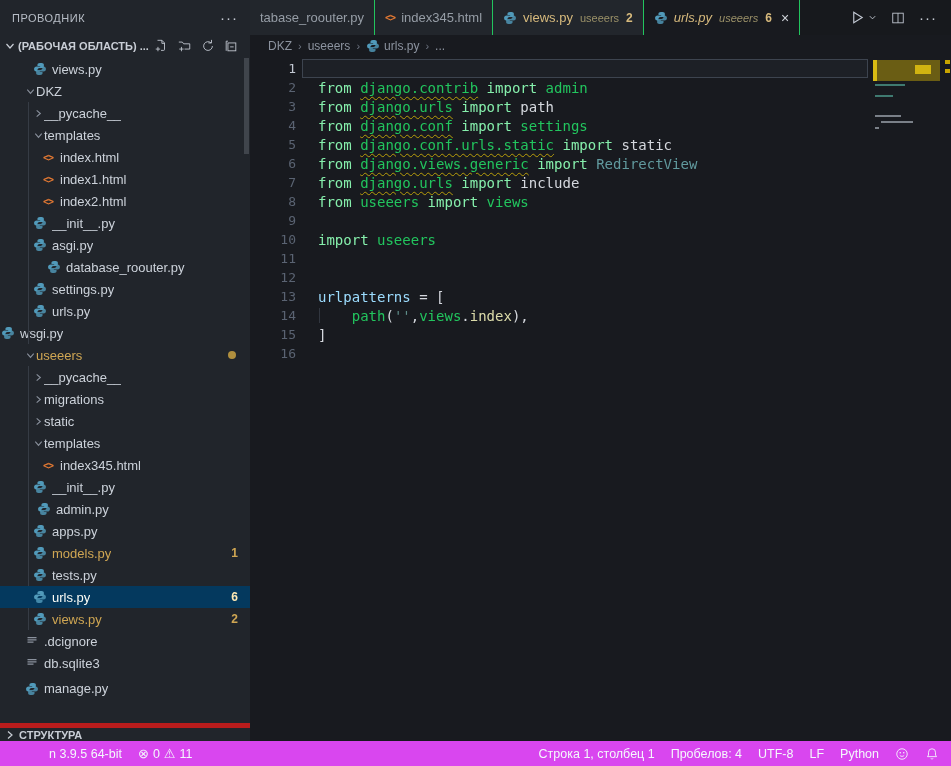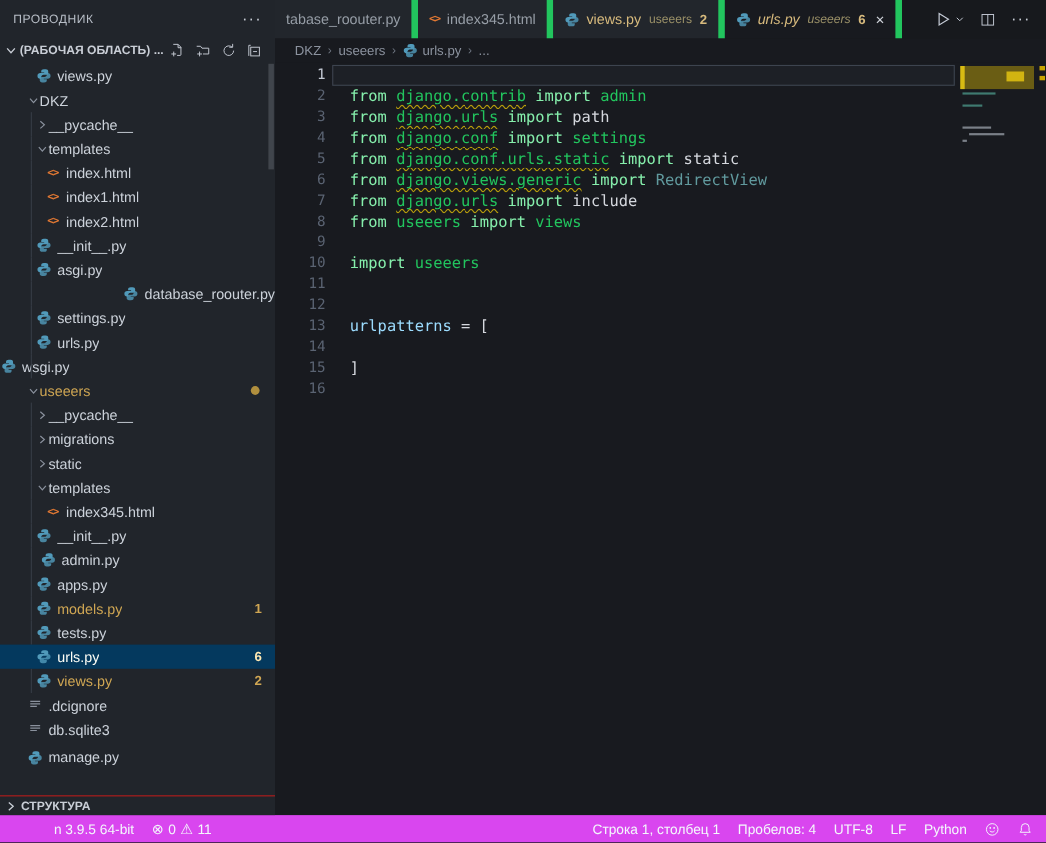--- a/index.html
+++ b/index.html
@@ -29,29 +29,29 @@
   .trow .ficon { width:16px; margin-right:4px; display:flex; justify-content:center; flex:none; }
   .trow .flabel { overflow:hidden; text-overflow:ellipsis; }
   .trow.mod .flabel { color:#cfa653; }
   .trow.sel .flabel { color:#fdfdf6; }
   .trow .tbadge { margin-left:auto; margin-right:12px; font-size:12px; font-weight:bold; color:#cfa653; }
   .trow.sel .tbadge { color:#ffe9b3; }
   .trow .tdot { margin-left:auto; margin-right:14px; width:8px; height:8px; border-radius:50%; background:#b08f3e; }
   .gly-html { color:#e37933; font-family:"DejaVu Sans Mono",monospace; font-size:10px; font-weight:bold; letter-spacing:-1px; }
   #sb-scroll-thumb { position:absolute; right:1px; top:58px; width:5px; height:96px;
                      background:rgba(160,166,175,.25); }
-  .outline-row { height:18px; border-top:1px solid #b91c1c; display:flex; align-items:center;
+  .outline-row { height:18px; border-top:5px solid #b91c1c; display:flex; align-items:center;
                  padding-left:4px; color:#c9ced6; font-size:11px; font-weight:bold; cursor:pointer; }
   .outline-row .lbl { margin-left:3px; }
 
   
   #editor-col { flex:1; display:flex; flex-direction:column; background:#181a1f; min-width:0; }
   #tabbar { height:35px; background:#17191d; display:flex; align-items:stretch; }
   .tab { display:flex; align-items:center; padding:0 10px; font-size:13px; color:#969da6;
-         background:#22262c; border-right:6px solid #22c55e; cursor:pointer; white-space:nowrap; }
+         background:#22262c; border-right:1px solid #22c55e; cursor:pointer; white-space:nowrap; }
   .tab.active { background:#181a1f; }
   .tab .ticon { margin-right:6px; display:flex; }
   .tab .tlabel.mod { color:#d7ba7d; }
   .tab.active .tlabel, .tab.active .tdesc { font-style:italic; }
   .tab .tdesc { margin-left:7px; font-size:11px; color:#9b9168; }
   .tab .tcount { margin-left:7px; font-size:12px; font-weight:bold; color:#d7ba7d; }
   .tab .tclose { margin-left:9px; color:#d0d4da; font-size:14px; line-height:1; cursor:pointer; }
   #editor-actions { margin-left:auto; display:flex; align-items:center; gap:14px; padding:0 14px; color:#c3c9d4; }
   #editor-actions .ea { cursor:pointer; display:flex; align-items:center; }
   #breadcrumb { height:22px; display:flex; align-items:center; padding-left:18px; gap:6px;
@@ -197,21 +197,21 @@
           </div>
           <div class="trow guide" style="padding-left: 32px;">
             <span class="ficon">
               <svg width="14" height="14" viewBox="0 0 16 16">
                 <path fill="#519aba" d="M7.9 1.2c-1.8 0-2.8.8-2.8 2v1.3h3.1v.6H4.1c-1.6 0-2.9 1-2.9 2.9s1.1 2.9 2.7 2.9h1.2V9.3c0-1.3 1.1-2.4 2.4-2.4h3c1 0 1.9-.9 1.9-1.9V3.2c0-1.1-1-2-2.5-2z"></path>
                 <path fill="#519aba" opacity=".82" d="M8.1 14.8c1.8 0 2.8-.8 2.8-2v-1.3H7.8v-.6h4.1c1.6 0 2.9-1 2.9-2.9S13.7 5.1 12.1 5.1h-1.2v1.6c0 1.3-1.1 2.4-2.4 2.4h-3c-1 0-1.9.9-1.9 1.9v1.8c0 1.1 1 2 2.5 2z"></path>
               </svg>
             </span>
             <span class="flabel">asgi.py</span>
           </div>
-          <div class="trow guide" style="padding-left: 32px; justify-content: flex-end;">
+          <div class="trow guide" style="padding-left: 46px;">
             <span class="ficon">
               <svg width="14" height="14" viewBox="0 0 16 16">
                 <path fill="#519aba" d="M7.9 1.2c-1.8 0-2.8.8-2.8 2v1.3h3.1v.6H4.1c-1.6 0-2.9 1-2.9 2.9s1.1 2.9 2.7 2.9h1.2V9.3c0-1.3 1.1-2.4 2.4-2.4h3c1 0 1.9-.9 1.9-1.9V3.2c0-1.1-1-2-2.5-2z"></path>
                 <path fill="#519aba" opacity=".82" d="M8.1 14.8c1.8 0 2.8-.8 2.8-2v-1.3H7.8v-.6h4.1c1.6 0 2.9-1 2.9-2.9S13.7 5.1 12.1 5.1h-1.2v1.6c0 1.3-1.1 2.4-2.4 2.4h-3c-1 0-1.9.9-1.9 1.9v1.8c0 1.1 1 2 2.5 2z"></path>
               </svg>
             </span>
             <span class="flabel">database_roouter.py</span>
           </div>
           <div class="trow guide" style="padding-left: 32px;">
             <span class="ficon">
@@ -512,20 +512,21 @@
             <div class="code-line">
               <span class="ln">12</span>
               <span class="ct"></span>
             </div>
             <div class="code-line">
               <span class="ln">13</span>
               <span class="ct"><span class="tk-v">urlpatterns</span><span class="tk-p"> = [</span></span>
             </div>
             <div class="code-line ig">
               <span class="ln">14</span>
+              <span class="ct"><span class="tk-p">    </span><span class="tk-m">path</span><span class="tk-p">(</span><span class="tk-s">''</span><span class="tk-p">,</span><span class="tk-m">views</span><span class="tk-p">.</span><span class="tk-f">index</span><span class="tk-p">),</span></span>
             </div>
             <div class="code-line">
               <span class="ln">15</span>
               <span class="ct"><span class="tk-p">]</span></span>
             </div>
             <div class="code-line">
               <span class="ln">16</span>
               <span class="ct"></span>
             </div>
           </div>

